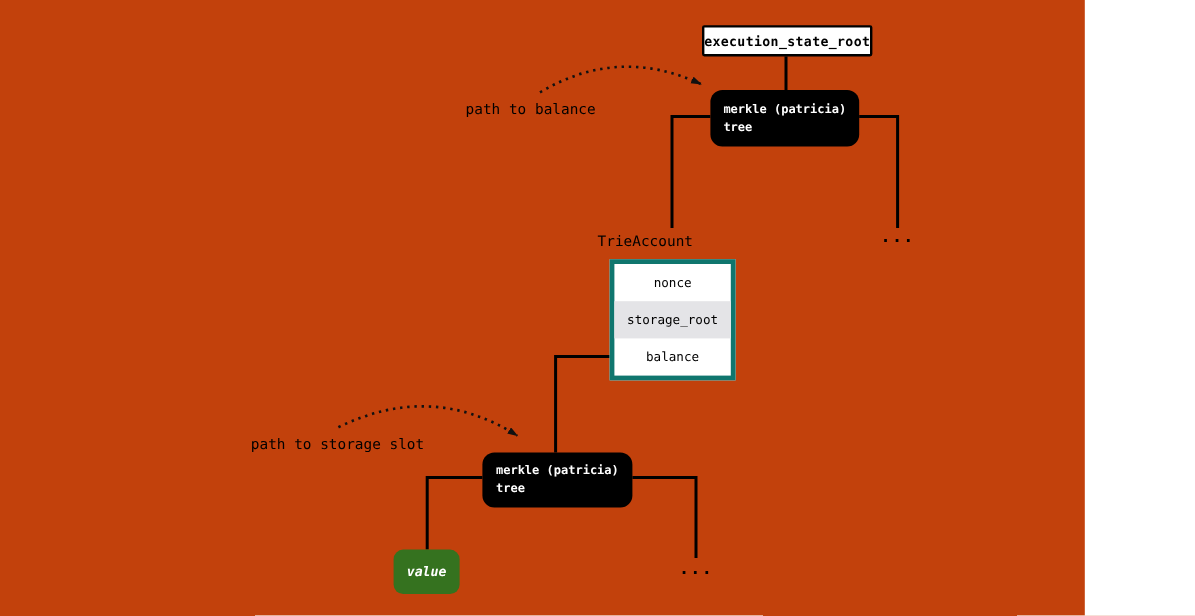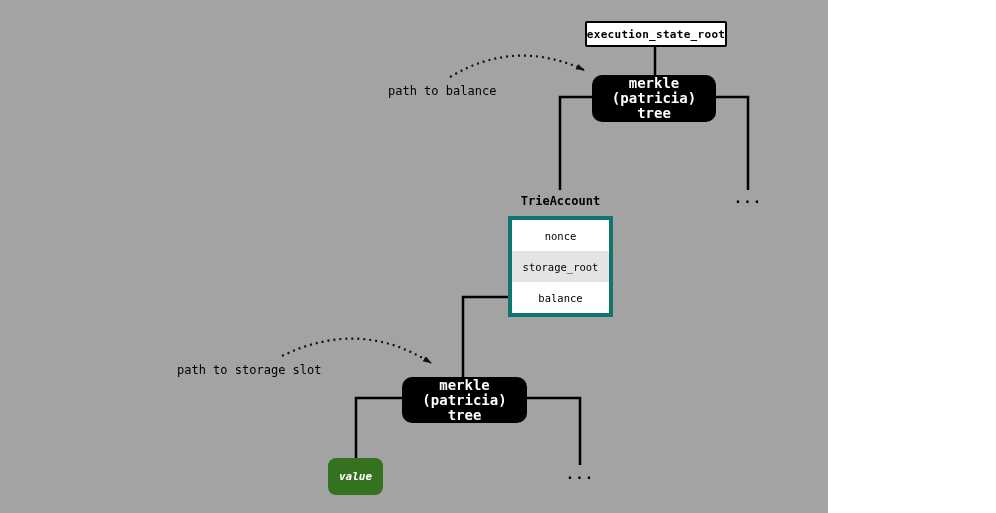--- a/index.html
+++ b/index.html
@@ -1,20 +1,20 @@
 <!DOCTYPE html>
 <html><head>
 <meta charset="utf-8">
 <style>
   html, body { margin: 0; padding: 0; background: #ffffff; }
   .canvas {
     position: relative;
-    width: 828px;
+    width: 904px;
     height: 513px;
-    background: #a3a3a3;
+    background: #c2410c;
     font-family: "DejaVu Sans Mono", "Liberation Mono", monospace;
     color: #000000;
     overflow: hidden;
   }
   .wires {
     position: absolute;
     left: 0; top: 0;
     width: 996px; height: 513px;
     pointer-events: none;
   }
@@ -29,34 +29,33 @@
     font-size: 11px;
     letter-spacing: 0.3px;
     font-weight: bold;
   }
 
   .merkle-box {
     background: #000000;
     color: #ffffff;
     border-radius: 10px;
     display: flex; align-items: center; justify-content: center;
-    text-align: center;
-    font-size: 14px;
+    font-size: 10px;
     font-weight: bold;
     line-height: 15px;
     white-space: pre-line;
   }
   .merkle-top    { left: 592px; top: 75px;  width: 124px; height: 47px; }
   .merkle-bottom { left: 402px; top: 377px; width: 125px; height: 46px; }
 
   .trie-title {
     left: 498px; top: 194px; width: 125px;
-    text-align: center;
+    text-align: left;
     font-size: 12px;
-    font-weight: bold;
+    font-weight: normal;
   }
 
   .account-table {
     left: 508px; top: 216px; width: 105px;
     border: 4px solid #0f766e;
     background: #ffffff;
   }
   .trow {
     height: 31px;
     display: flex; align-items: center; justify-content: center;
@@ -84,21 +83,21 @@
   }
   .ellipsis-top    { left: 733px; top: 190px; }
   .ellipsis-bottom { left: 565px; top: 466px; }
 
   .path-label {
     font-size: 12px;
     white-space: nowrap;
     line-height: 15px;
   }
   .path-contract { left: 388px; top: 84px; }
-  .path-storage  { left: 177px; top: 363px; }
+  .path-storage  { left: 209px; top: 363px; }
 </style>
 </head>
 <body>
 
 <div class="canvas">
 
   <svg class="wires" viewBox="0 0 996 513" xmlns="http://www.w3.org/2000/svg">
     <defs>
       <marker id="arrowhead" markerWidth="10" markerHeight="8" refX="8" refY="3" orient="auto" markerUnits="userSpaceOnUse">
         <path d="M0,0 L9,3 L0,6 Z" fill="#111111"></path>

